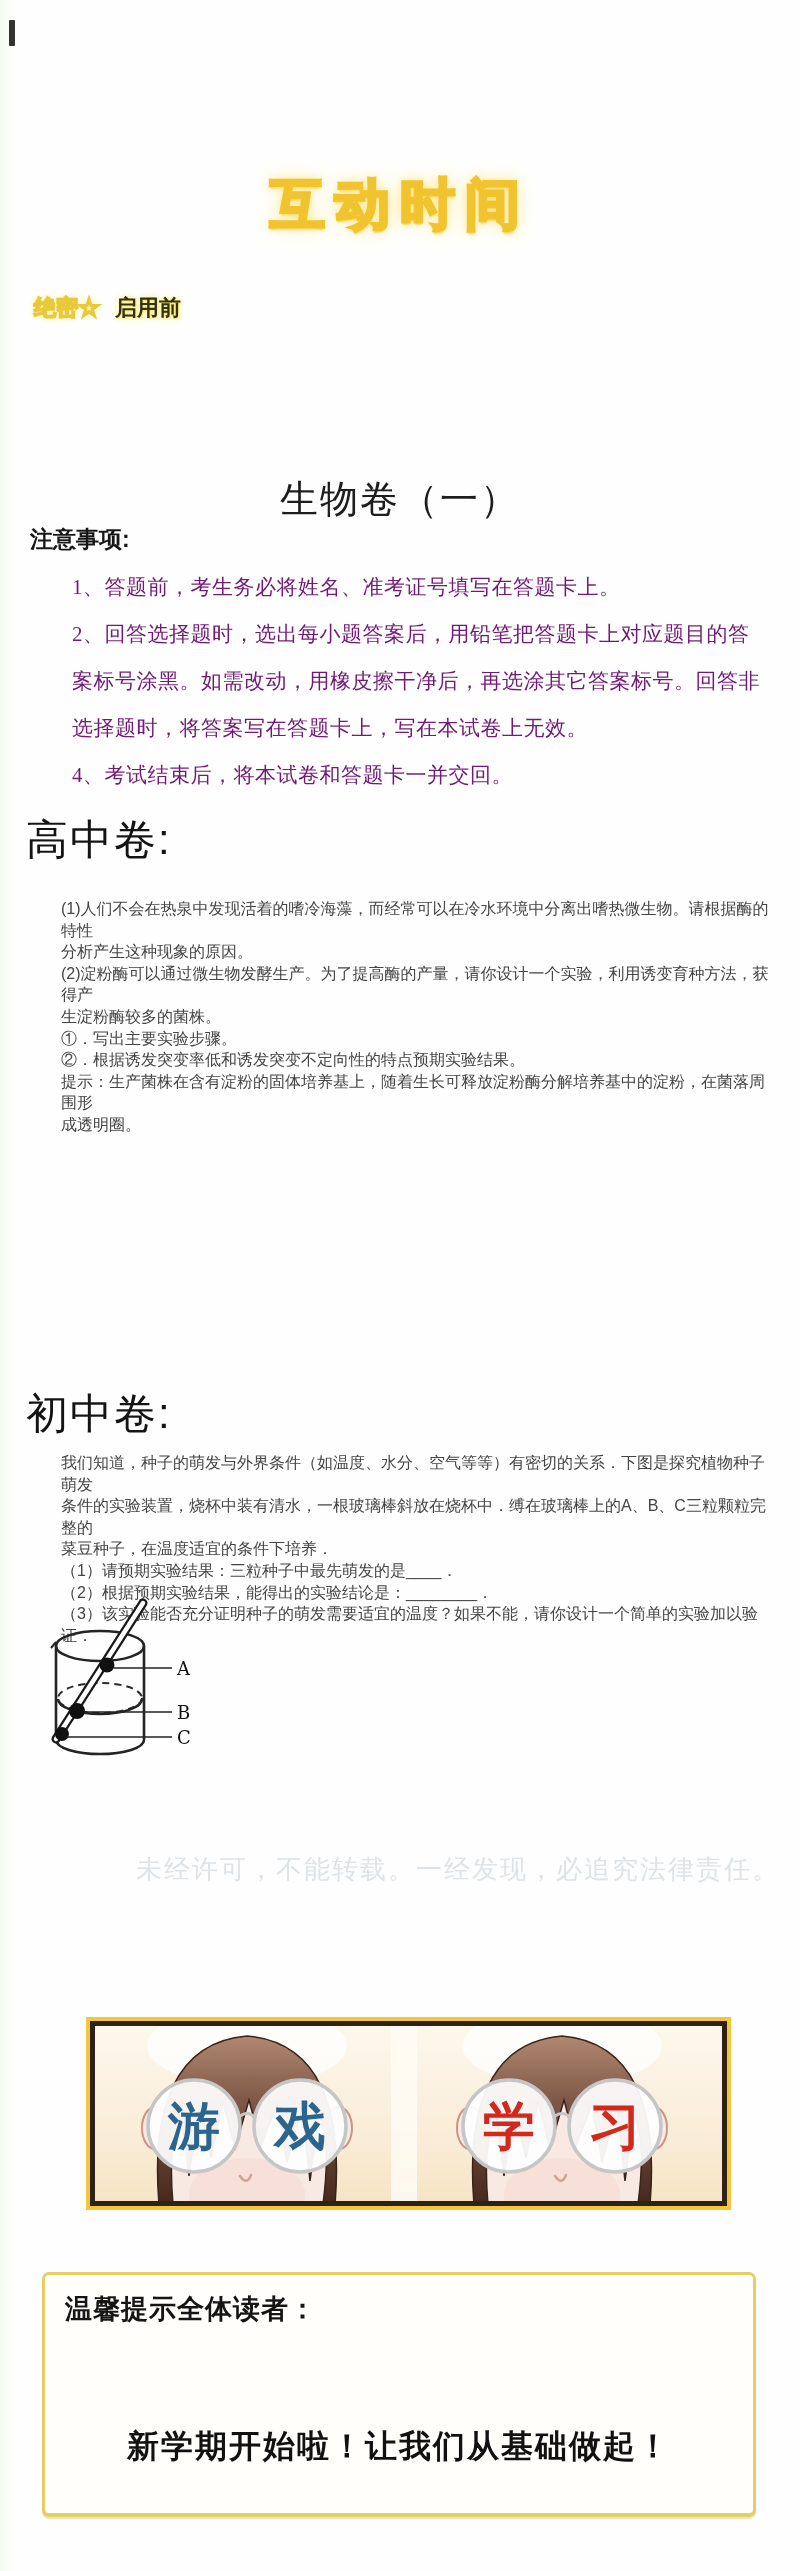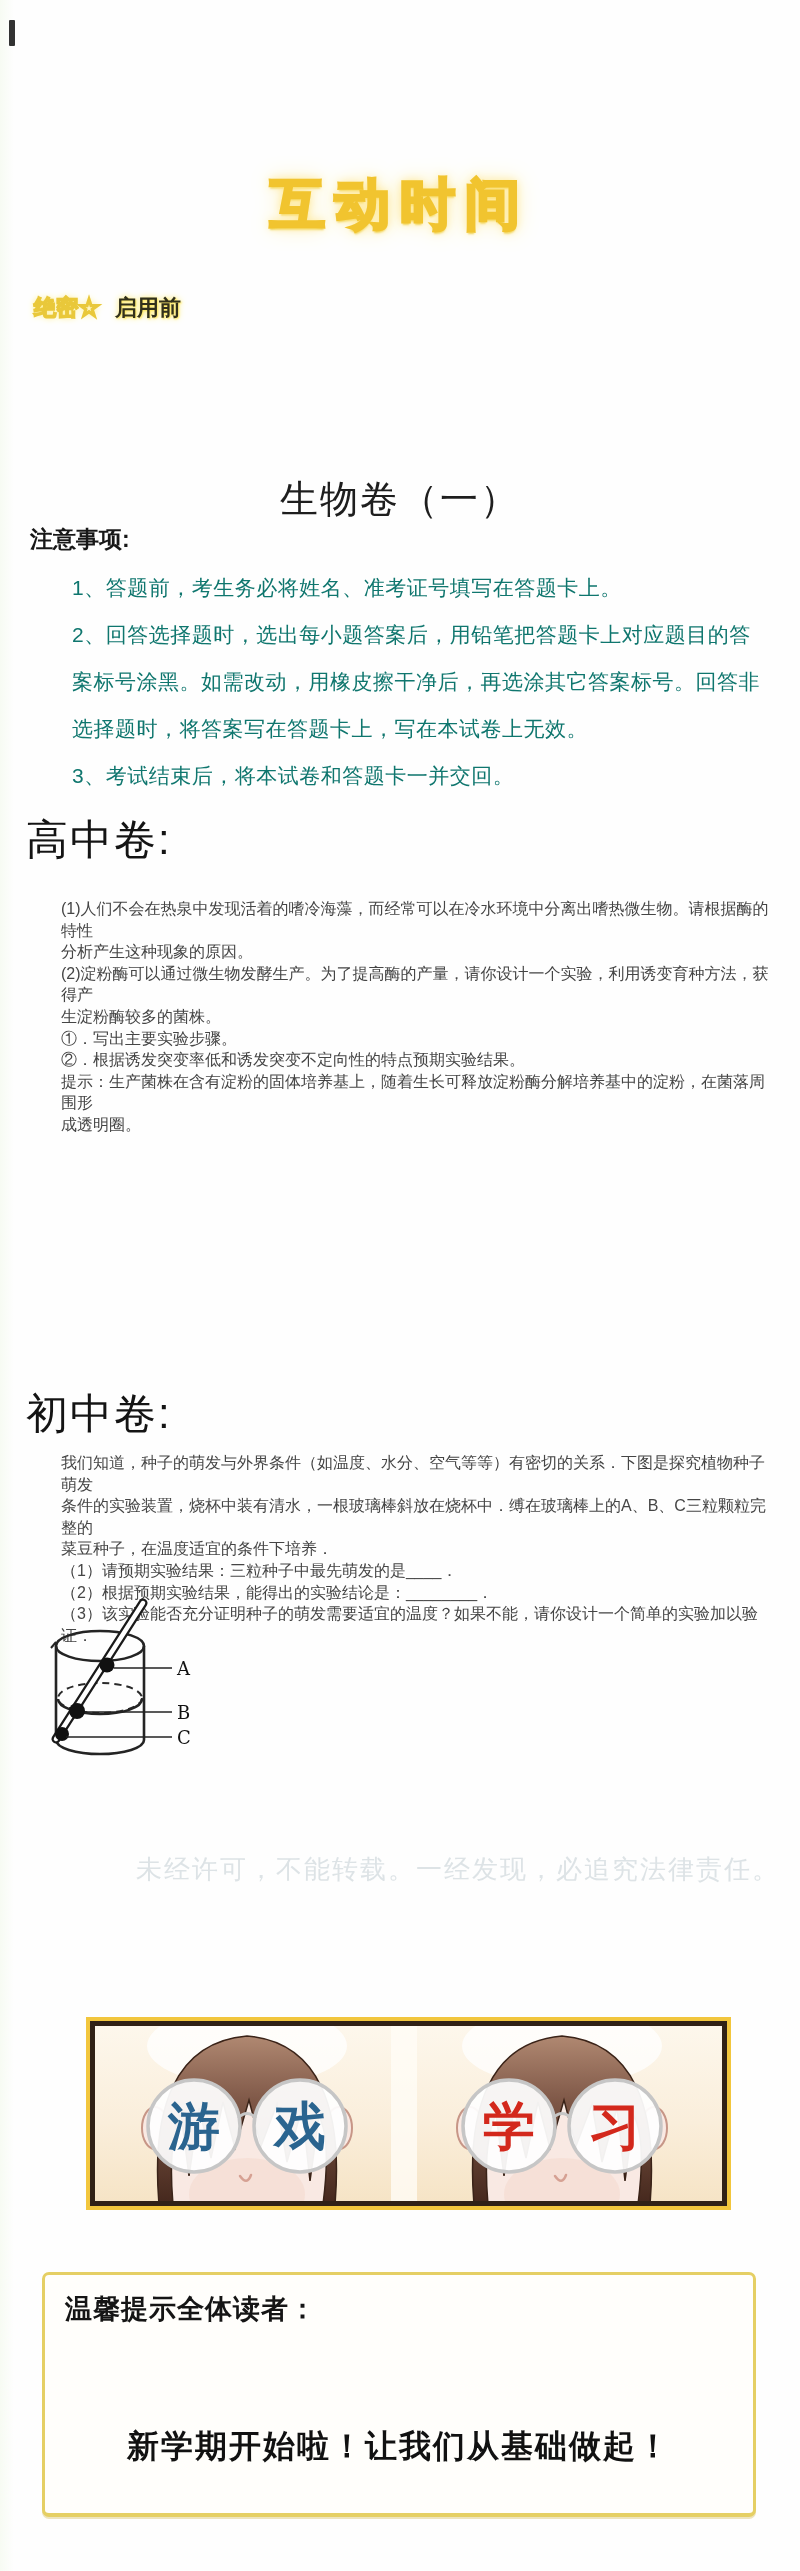--- a/index.html
+++ b/index.html
@@ -22,21 +22,21 @@
   .cls-dark{color:#31301b;text-shadow:0 0 6px #ffe95e,1px 1px 2px #ffe95e;margin-left:15px;}
 
   
   .exam-title1{position:absolute;top:420px;left:0;right:0;text-align:center;
         font-size:26px;color:#262626;letter-spacing:1px;}
   .exam-title2{position:absolute;top:474px;left:0;right:0;text-align:center;
         font-size:38px;color:#1e1e1e;letter-spacing:2px;}
 
   
   .notice-heading{position:absolute;top:524px;left:30px;font-size:23px;font-weight:bold;color:#171717;}
-  .notice-lines{position:absolute;top:564px;left:72px;width:710px;font-size:21px;color:#0f766e;letter-spacing:.5px;}
+  .notice-lines{position:absolute;top:564px;left:72px;width:710px;font-size:21px;color:#701a75;letter-spacing:.5px;font-family:Liberation Serif, serif;}
   .notice-lines .nline{height:47px;line-height:47px;white-space:nowrap;}
 
   
   .section-heading{position:absolute;left:26px;font-size:42px;color:#141414;letter-spacing:2px;}
   .hs-heading{top:812px;}
   .js-heading{top:1386px;}
   .section-body{position:absolute;left:61px;width:712px;font-size:16px;line-height:21.6px;
         color:#454545;white-space:pre-line;letter-spacing:0;}
   .hs-body{top:898px;}
   .js-body{top:1452px;}
@@ -74,21 +74,21 @@
   </div>
 
   <div class="exam-title2">生物卷（一）</div>
 
   <div class="notice-heading">注意事项:</div>
   <div class="notice-lines">
     <div class="nline">1、答题前，考生务必将姓名、准考证号填写在答题卡上。</div>
     <div class="nline">2、回答选择题时，选出每小题答案后，用铅笔把答题卡上对应题目的答</div>
     <div class="nline">案标号涂黑。如需改动，用橡皮擦干净后，再选涂其它答案标号。回答非</div>
     <div class="nline">选择题时，将答案写在答题卡上，写在本试卷上无效。</div>
-    <div class="nline">3、考试结束后，将本试卷和答题卡一并交回。</div>
+    <div class="nline">4、考试结束后，将本试卷和答题卡一并交回。</div>
   </div>
 
   <div class="section-heading hs-heading">高中卷:</div>
   <div class="section-body hs-body">(1)人们不会在热泉中发现活着的嗜冷海藻，而经常可以在冷水环境中分离出嗜热微生物。请根据酶的特性
 分析产生这种现象的原因。
 (2)淀粉酶可以通过微生物发酵生产。为了提高酶的产量，请你设计一个实验，利用诱变育种方法，获得产
 生淀粉酶较多的菌株。
 ①．写出主要实验步骤。
 ②．根据诱发突变率低和诱发突变不定向性的特点预期实验结果。
 提示：生产菌株在含有淀粉的固体培养基上，随着生长可释放淀粉酶分解培养基中的淀粉，在菌落周围形

